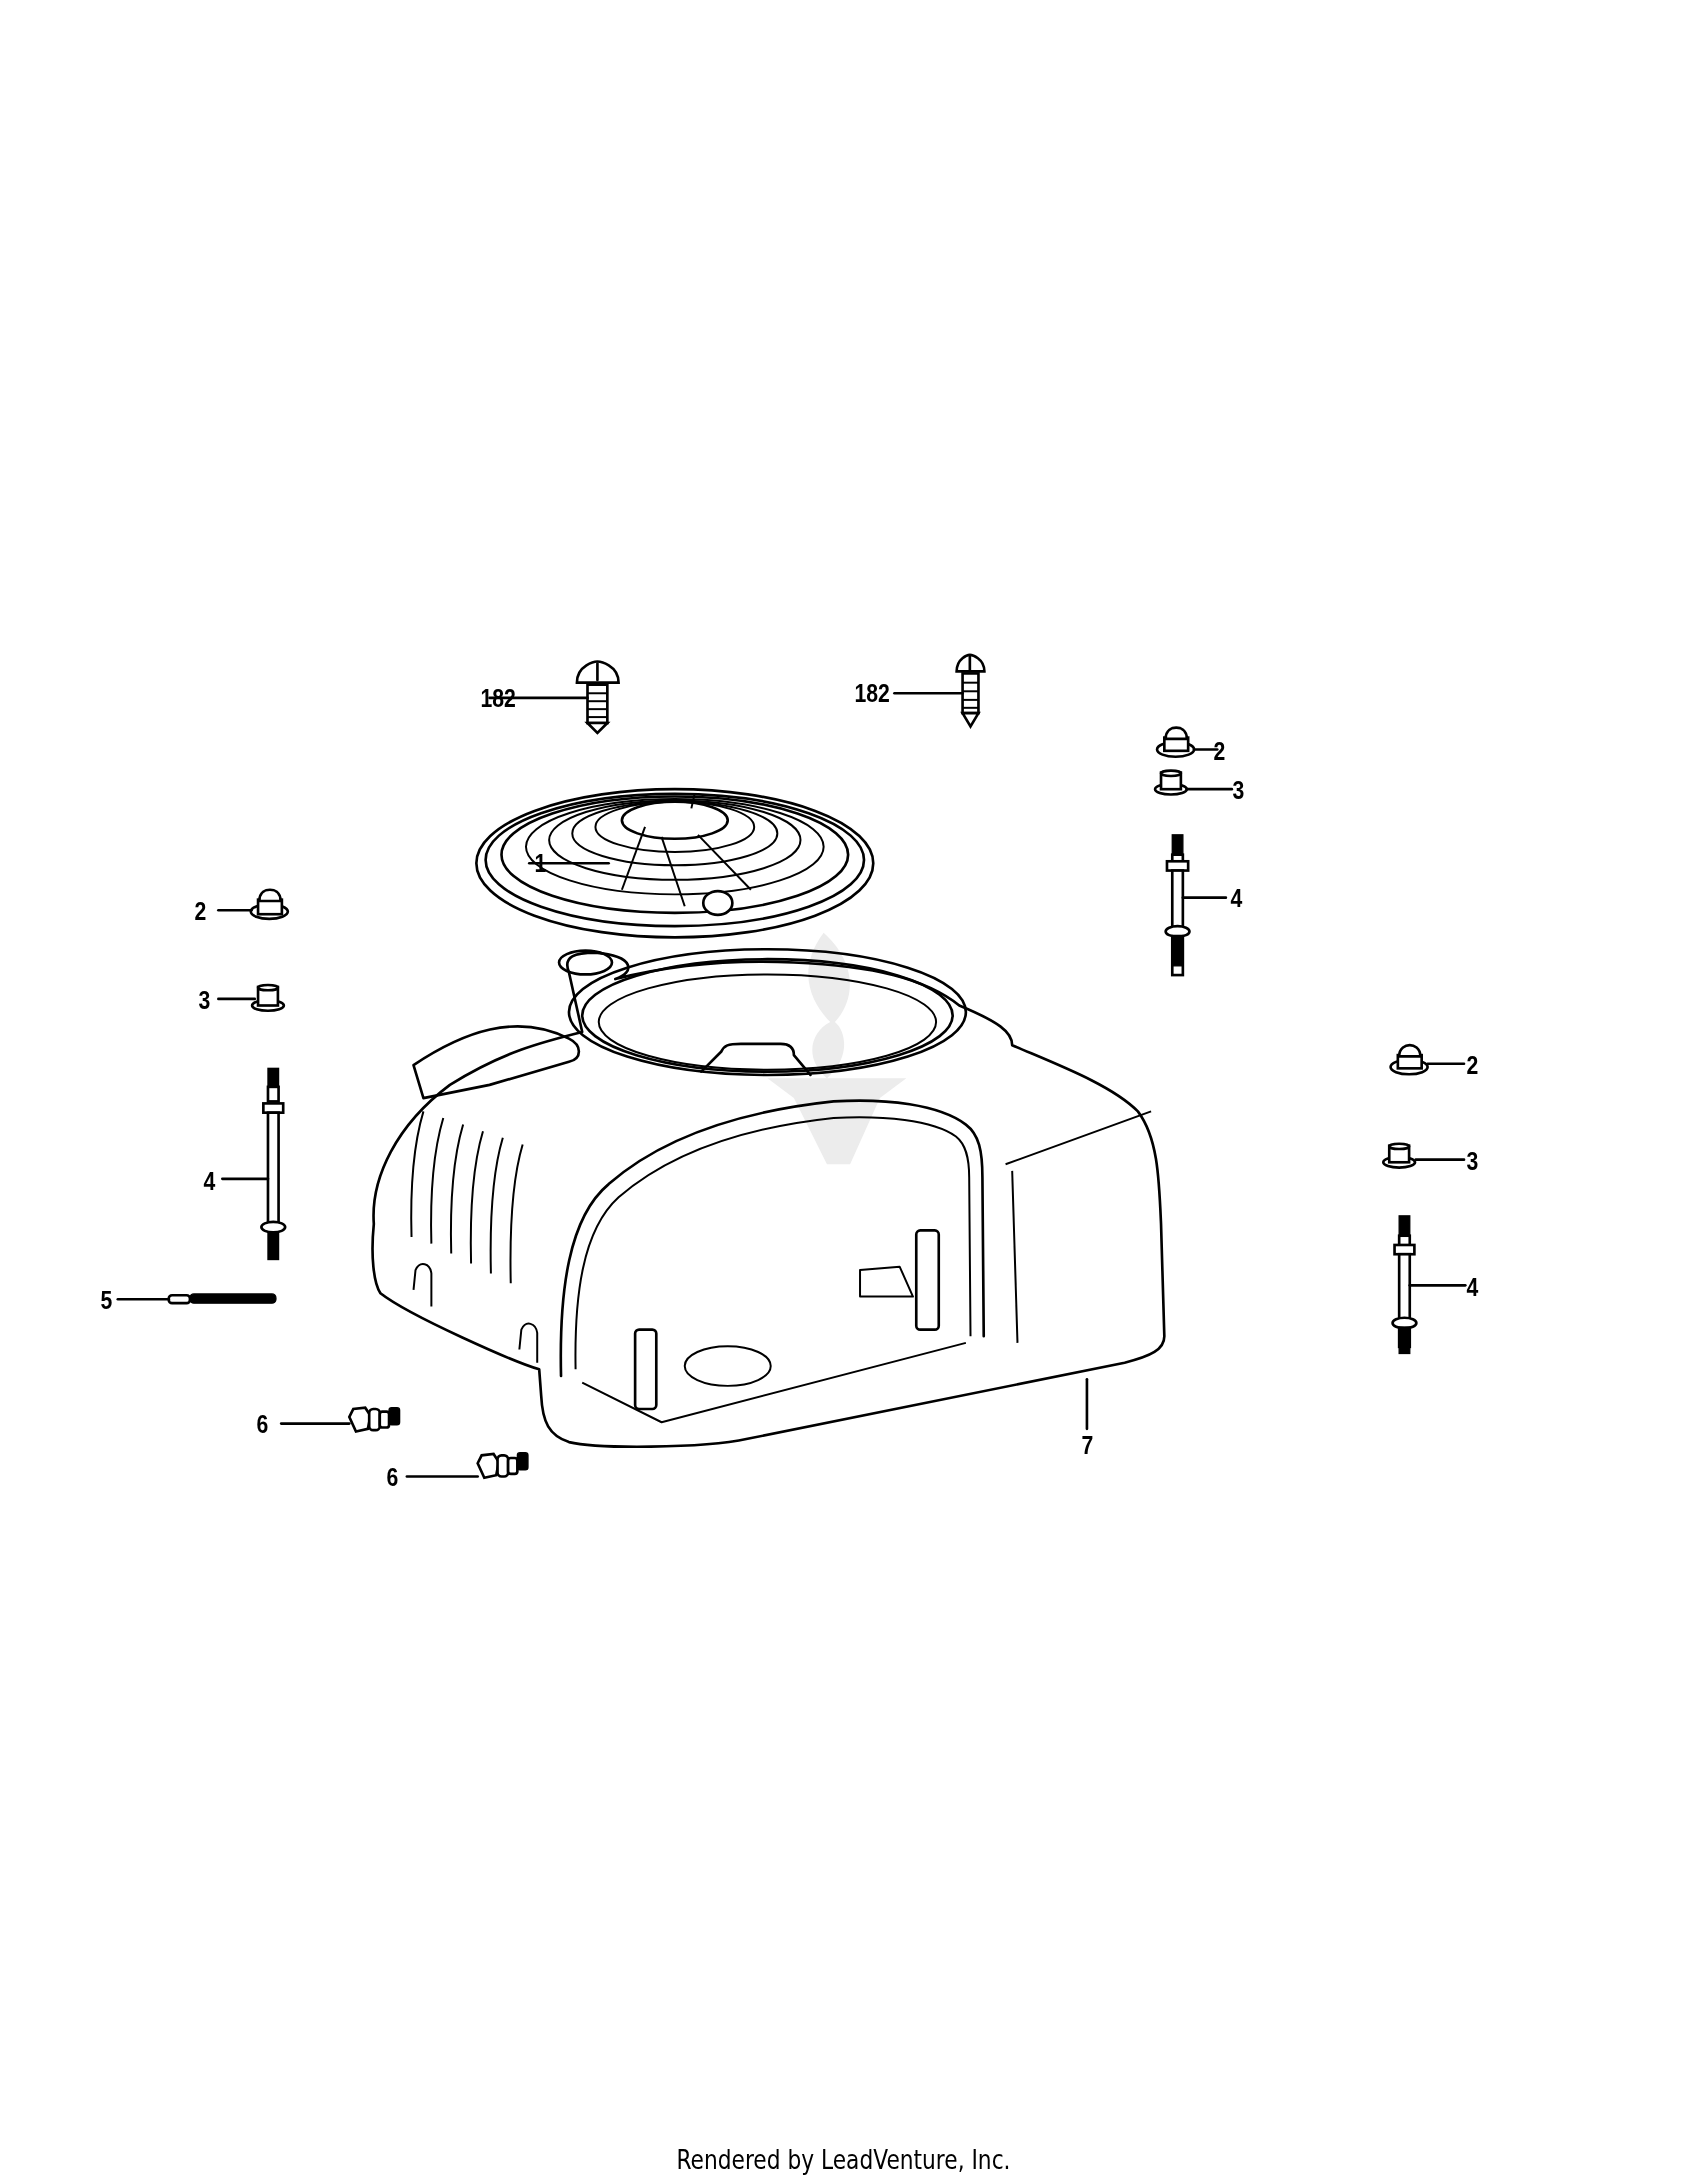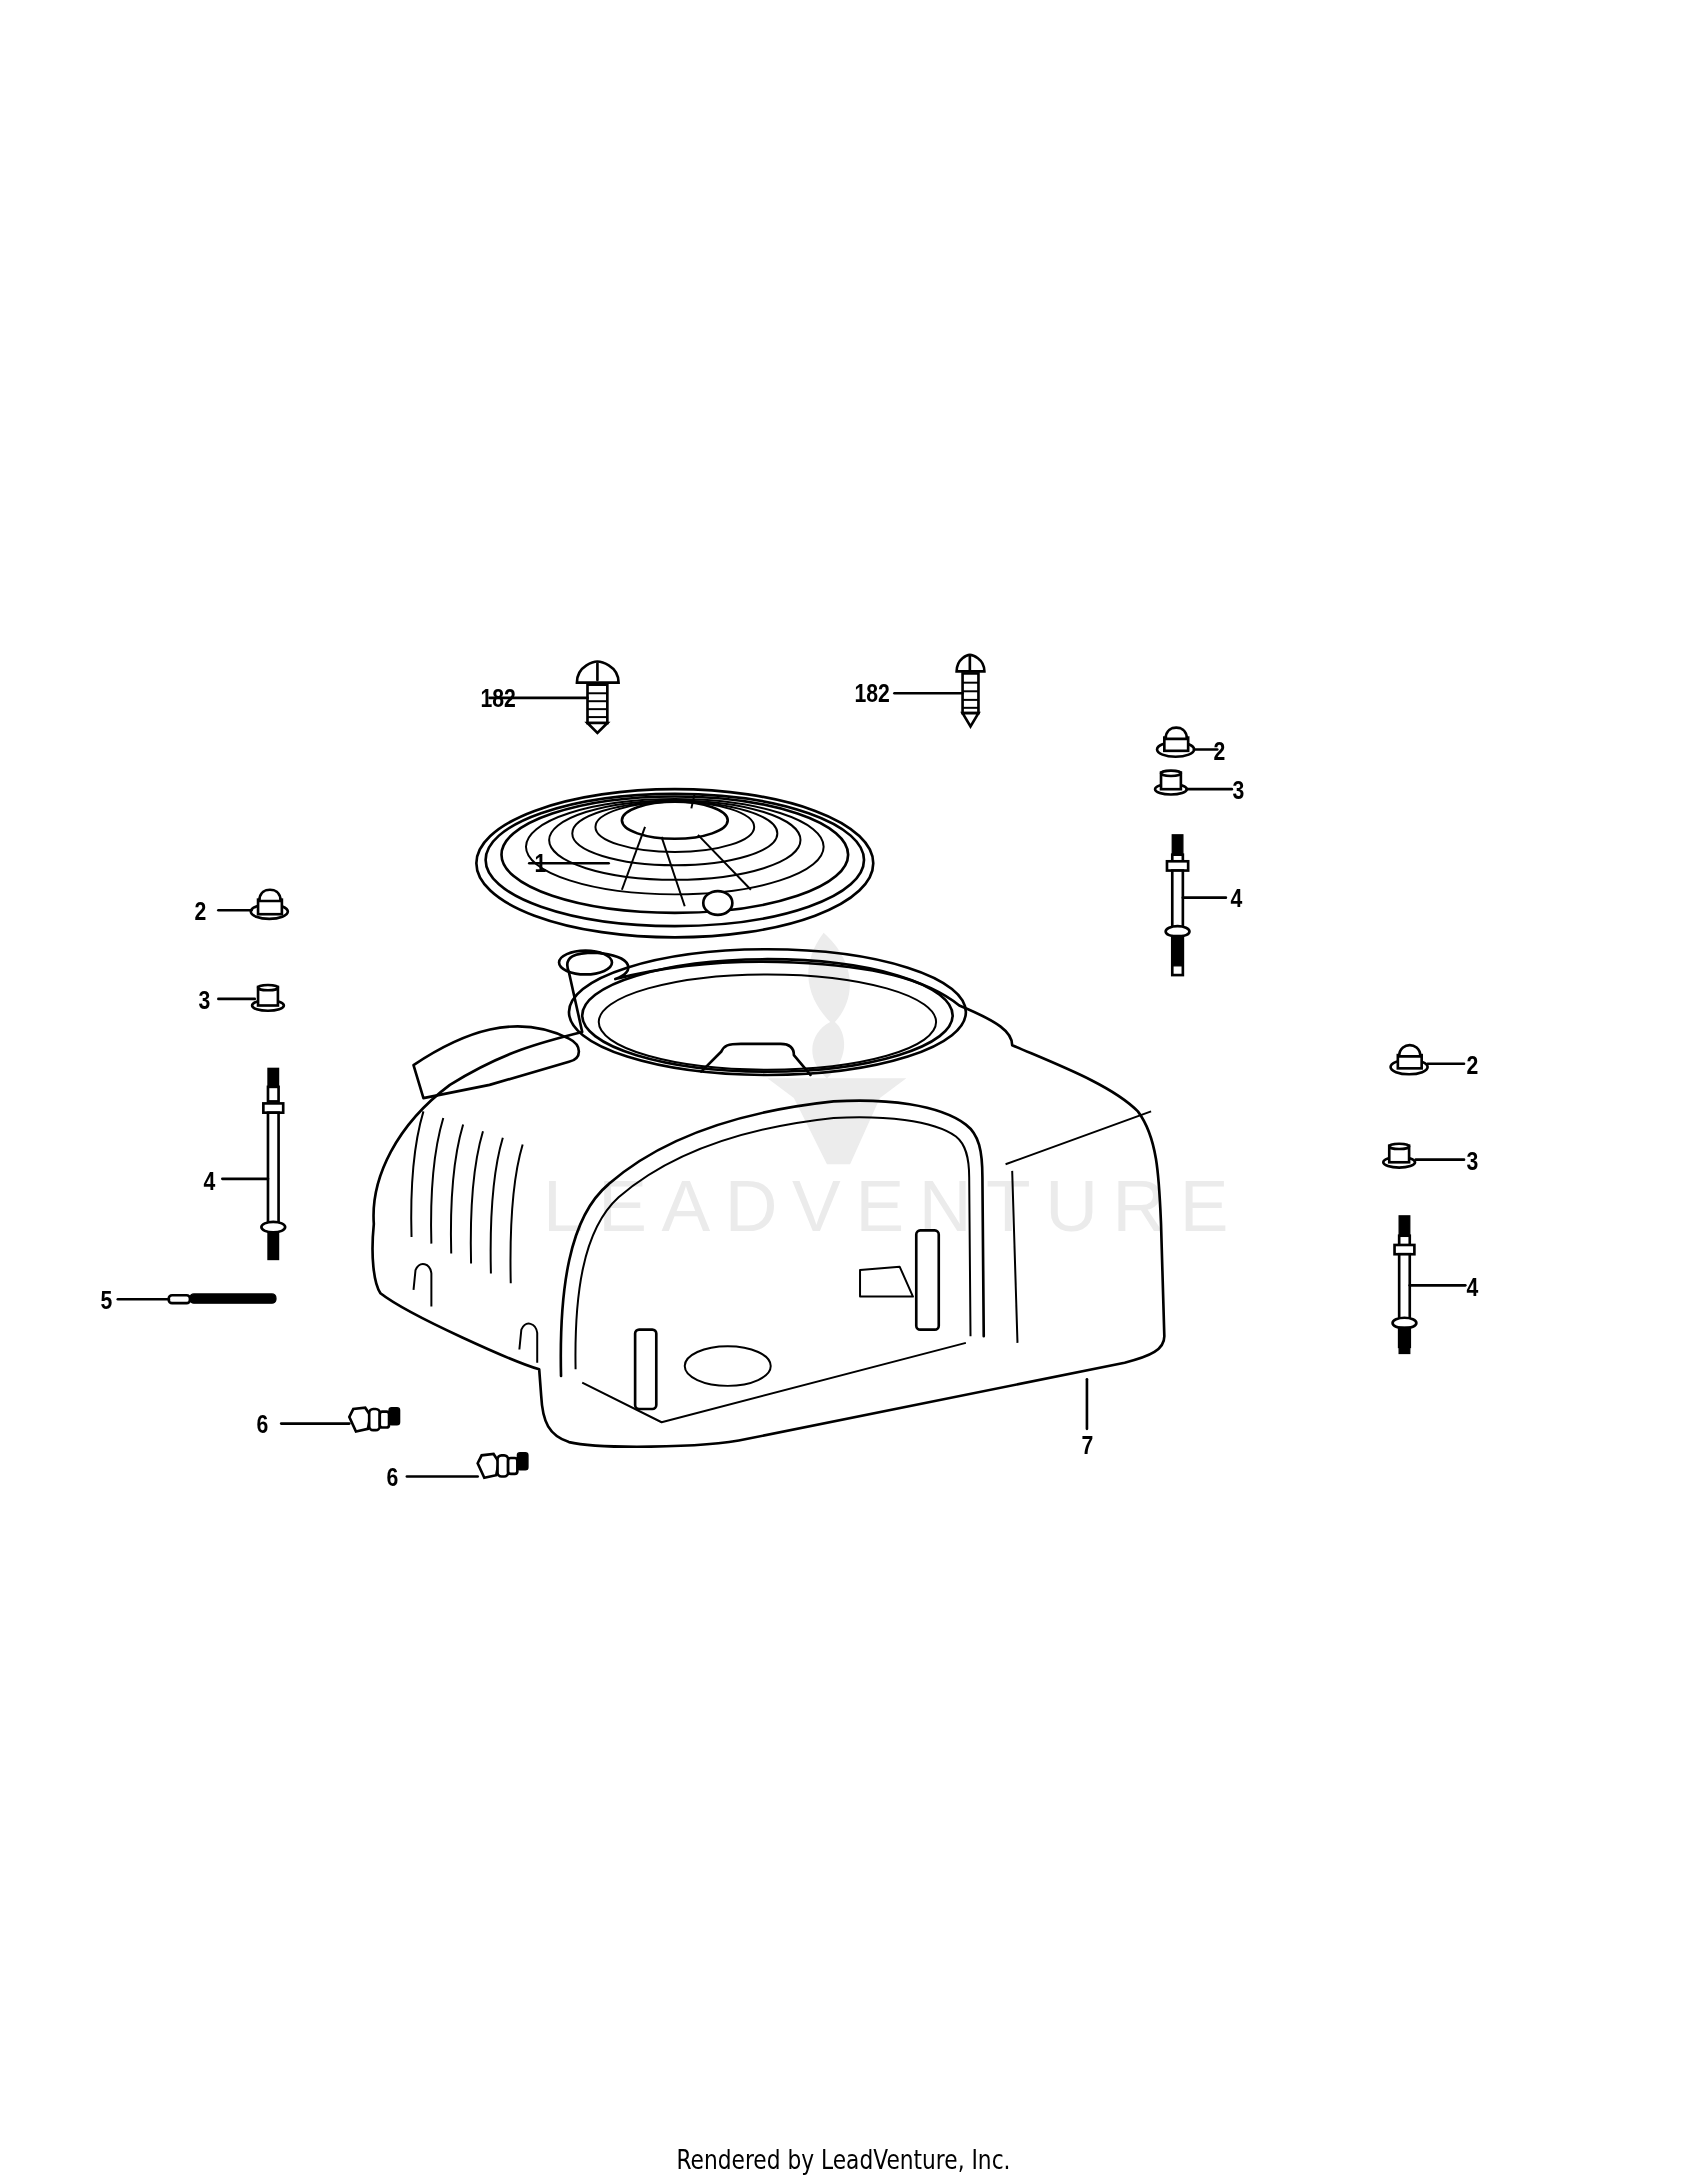--- a/index.html
+++ b/index.html
@@ -37,21 +37,20 @@
   svg .thin { fill: none; stroke: #000; stroke-width: 3; stroke-linejoin: round; }
   svg .fill { fill: #fff; stroke: #000; stroke-width: 4; }
   svg .dark { fill: #000; stroke: #000; stroke-width: 2; }
   svg .wm { fill: #ececec; stroke: none; }
 </style>
 </head>
 <body>
 
 <div id="canvas">
 
-  <div class="watermark">LEADVENTURE</div>
 
   <svg width="1687" height="2183" viewBox="0 0 2550 3300" style="position:absolute;left:0;top:0;">
 
     <g>
       <path class="wm" d="M1245 1410 C1200 1470 1230 1520 1255 1545 C1225 1560 1215 1600 1250 1630 C1285 1600 1280 1560 1262 1545 C1290 1515 1300 1460 1245 1410 Z"></path>
       <path class="wm" d="M1160 1630 L1370 1630 L1330 1660 L1285 1760 L1250 1760 L1200 1660 Z"></path>
     </g>
 
     <g>
       <path class="fill" d="M872 1032 C872 1005 900 1000 903 1000 C906 1000 935 1005 935 1032 Z"></path>

